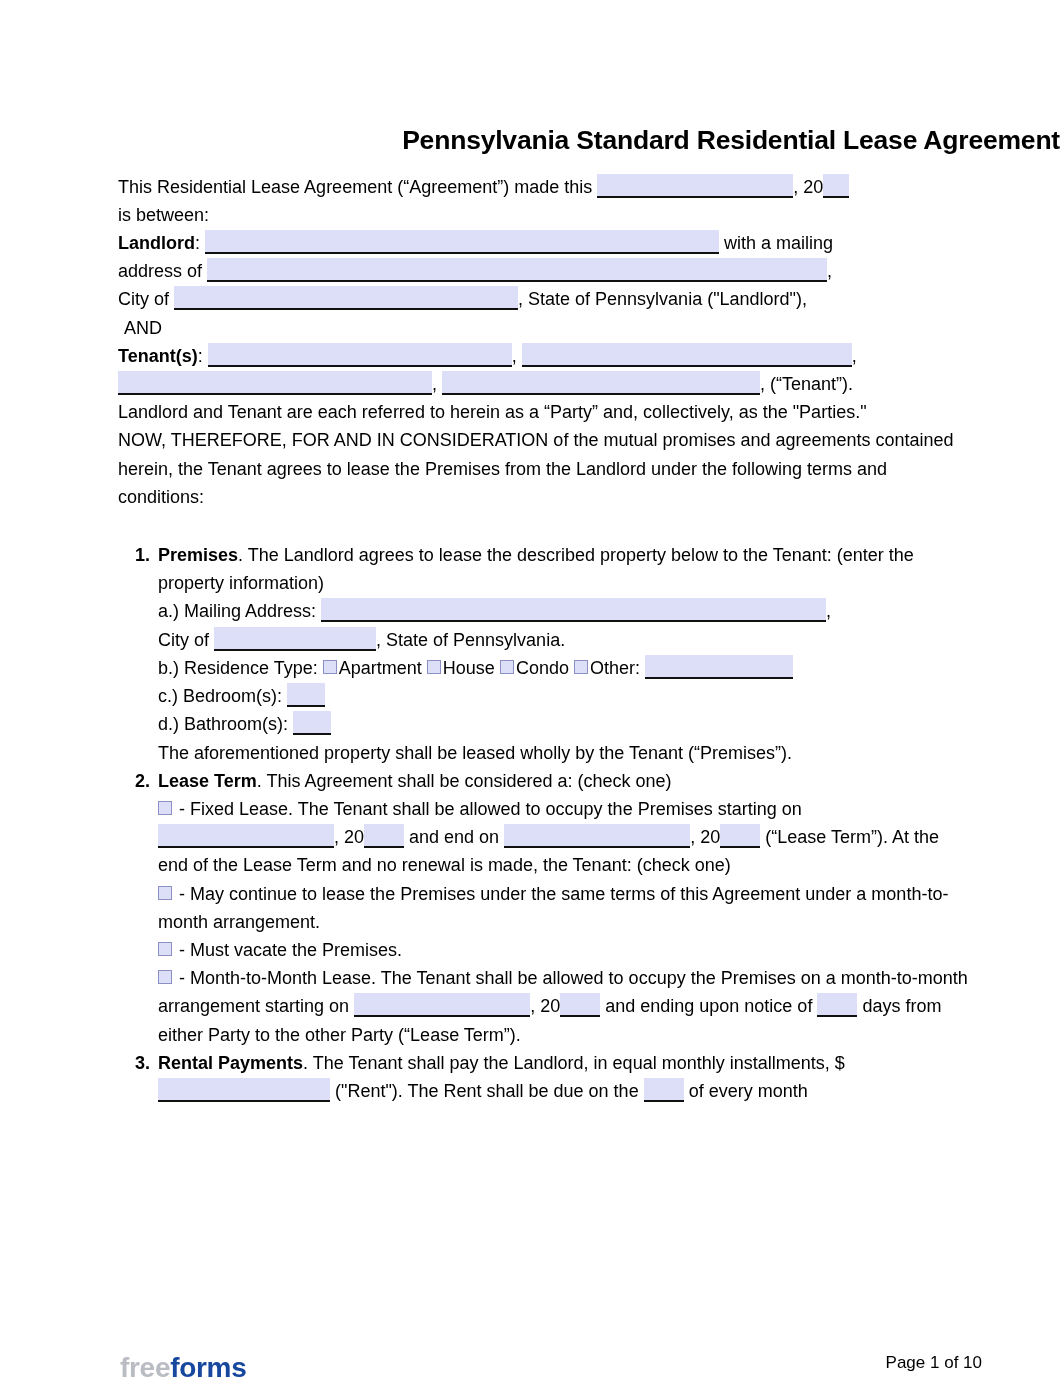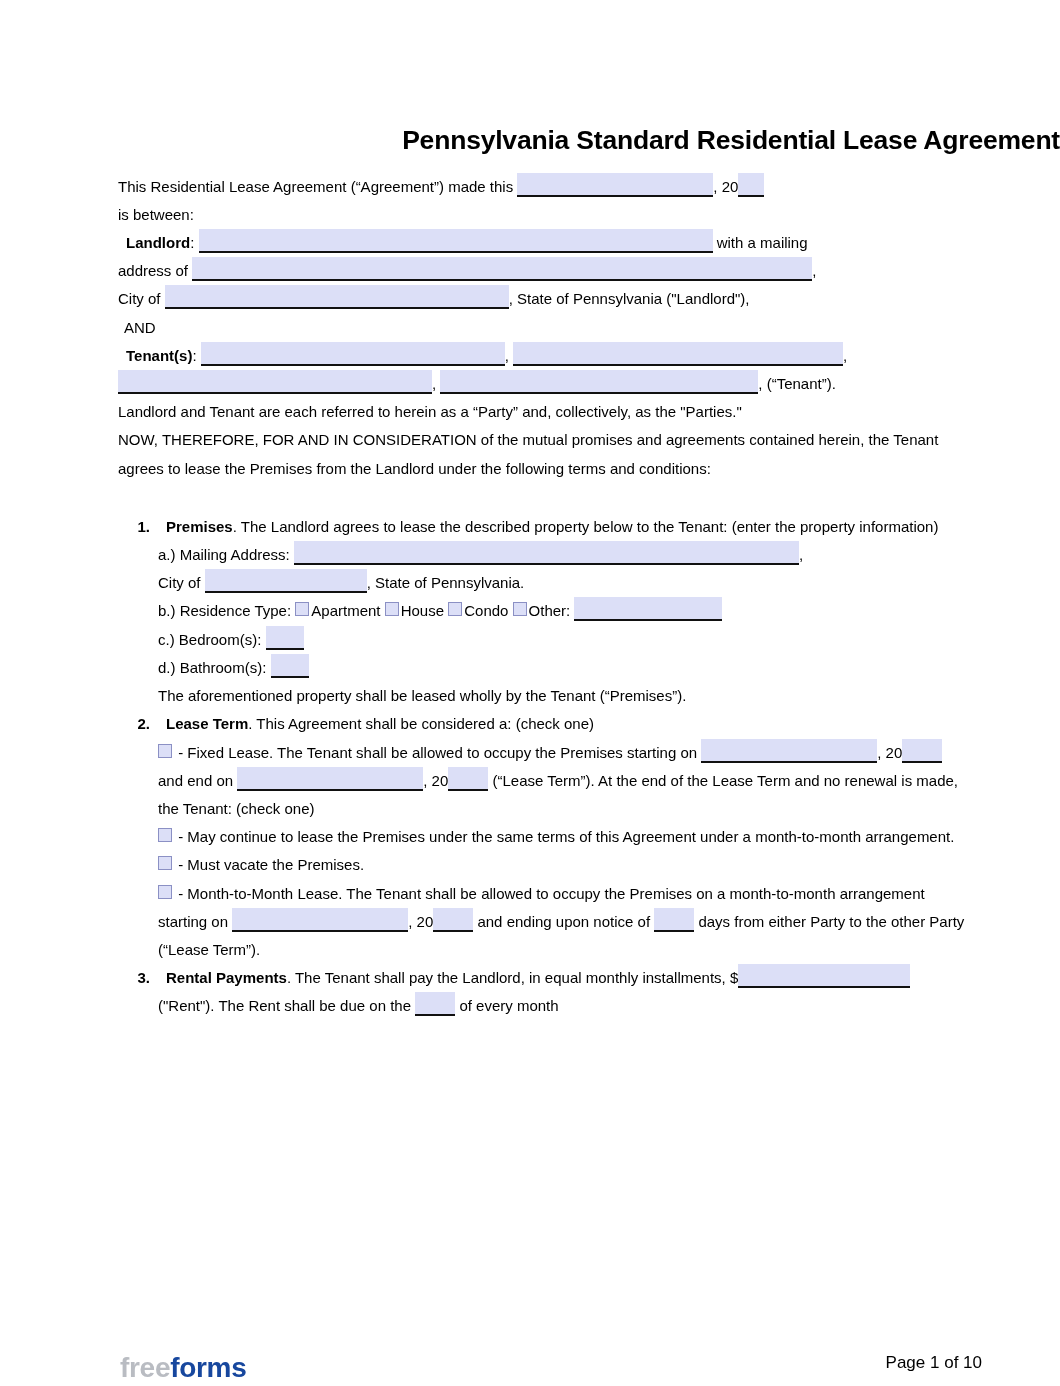--- a/index.html
+++ b/index.html
@@ -31,21 +31,21 @@
     font-size: 26.5px;
     font-weight: bold;
     letter-spacing: -0.2px;
     padding-top: 108px;
     line-height: 1.1;
   }
 
   
   .body-area {
     padding: 0 90px 0 118px;
-    font-size: 15px;
+    font-size: 18px;
     line-height: 28.2px;
   }
 
   p.para {
     margin: 0;
     padding: 0;
   }
   .sp-intro { margin-top: 68px; }
   .sp-16 { margin-top: 16px; }
   .sp-22 { margin-top: 22px; }
@@ -79,21 +79,21 @@
   }
   .clause .num {
     position: absolute;
     left: 0px;
     top: 0;
     font-weight: bold;
     width: 32px;
     text-align: right;
   }
 
-  .bold { font-weight: bold; margin-left: 8px; }
+  .bold { font-weight: bold; }
 
   
   .ind-1 { padding-left: 62px; }   
   .ind-2 { padding-left: 58px; }   
   .ind-3 { padding-left: 100px; }  
   .ind-4 { padding-left: 32px; }   
   .ind-5 { padding-left: 95px; }
 
   
   .footer {

